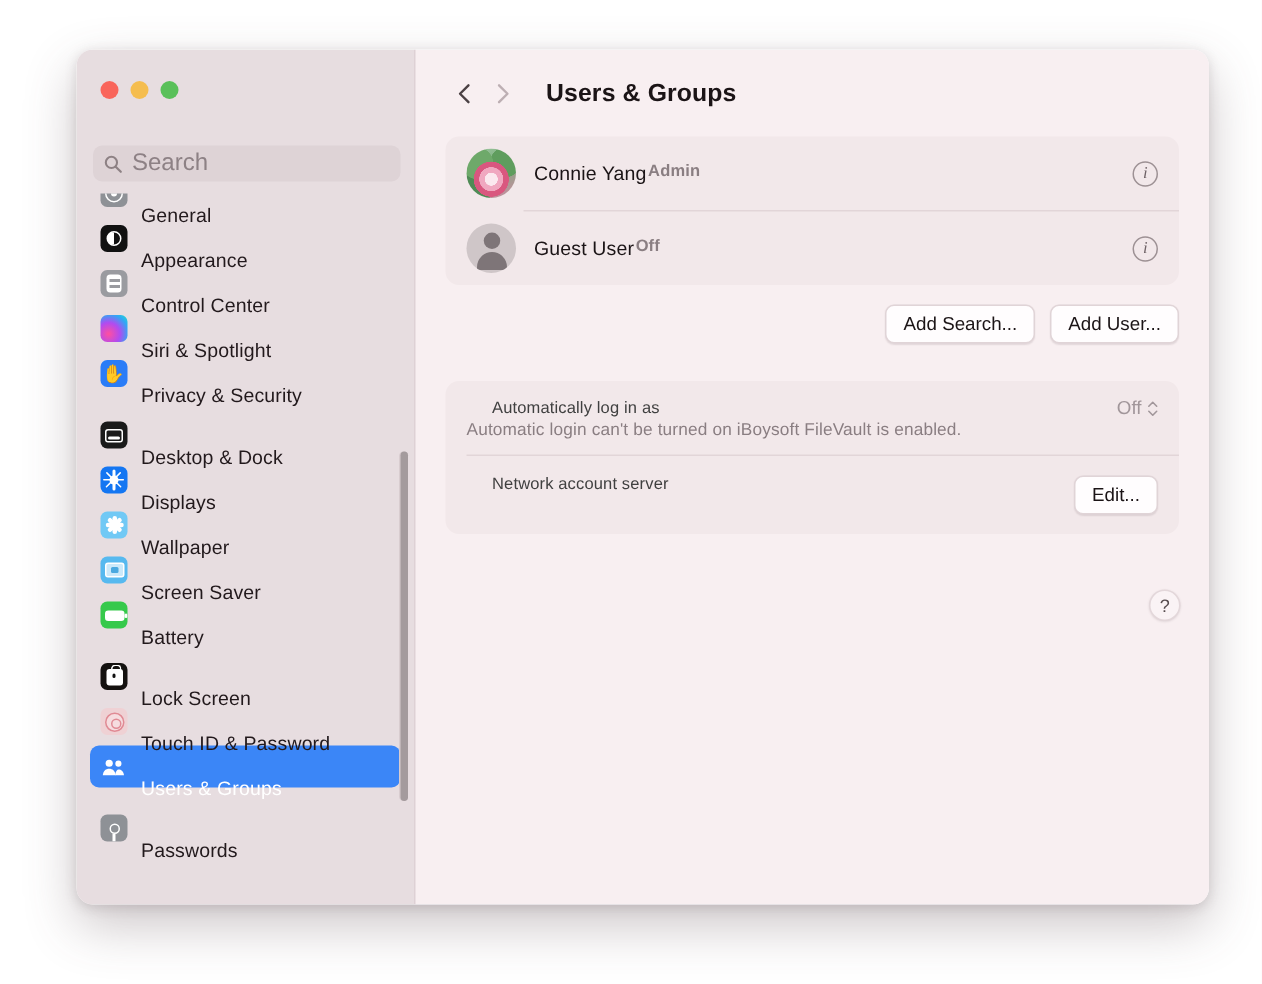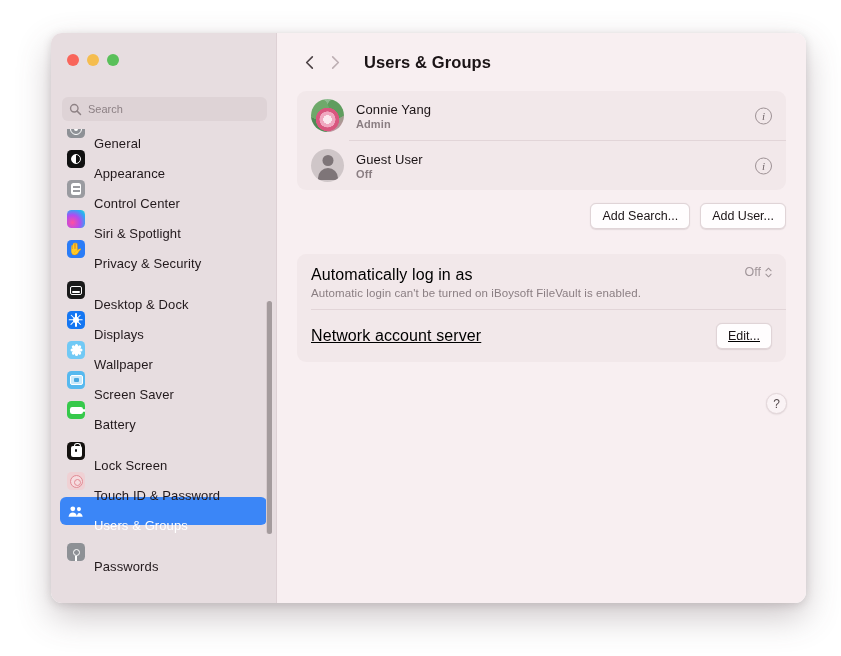--- a/index.html
+++ b/index.html
@@ -42,21 +42,21 @@
     width: 205px; height: 24px;
     background: #ded3d6;
     border-radius: 6px;
     display: flex; align-items: center;
     padding: 0 7px;
   }
   #search-wrap .mag { width: 13px; height: 13px; flex: none; opacity: .62; }
   #search-input {
     border: none; outline: none; background: transparent;
     font-family: "Liberation Sans", sans-serif;
-    font-size: 11px; color: #3a3134;
+    font-size: 16px; color: #3a3134;
     margin-left: 6px; width: 160px;
   }
   #search-input::placeholder { color: #8d8185; }
 
   #sidelist {
     position: absolute;
     top: 96px; left: 0; right: 0; bottom: 0;
     overflow: hidden;
   }
   #sidelist-inner { padding: 0 9px; margin-top: -14px; }
@@ -275,21 +275,21 @@
     width: 11px; height: 11px; border-radius: 50%;
     background: #7e7578;
   }
   .avatar-guest .body {
     position: absolute; left: 50%; bottom: 2px;
     transform: translateX(-50%);
     width: 20px; height: 12px;
     border-radius: 10px 10px 0 0;
     background: #7e7578;
   }
-  .u-text { margin-left: 12px; display: flex; flex-direction: column; gap: 1px; }
+  .u-text { margin-left: 12px; display: flex; flex-direction: row; gap: 1px; }
   .u-name { font-size: 13px; color: #1b1416; letter-spacing: .1px; }
   .u-sub  { font-size: 11px; color: #8a7e82; letter-spacing: .1px; font-weight: bold; }
   .info-btn {
     position: absolute; right: 14px; top: 50%;
     transform: translateY(-50%);
     width: 17px; height: 17px; border-radius: 50%;
     border: 1.2px solid #9d9194;
     display: flex; align-items: center; justify-content: center;
     font-size: 11px; color: #6e6266;
     font-family: "Liberation Serif", serif;
@@ -306,33 +306,33 @@
     border-radius: 6px;
     padding: 5px 11px;
     font-size: 12.5px;
     color: #1b1416;
     font-family: "Liberation Sans", sans-serif;
     box-shadow: 0 0.5px 1px rgba(70,50,55,.12);
   }
 
   #card2 { margin-top: 25px; }
   .row2 { padding: 12px 14px 10px 14px; position: relative; }
-  .r2-title { font-size: 16px; color: #000000; letter-spacing: .1px; }
+  .r2-title { font-size: 11px; color: #404040; letter-spacing: .1px; margin-left: 17px; }
   .r2-desc  { font-size: 11.5px; color: #8a7e82; margin-top: 3px; letter-spacing: .1px; }
   #stepper-wrap {
     position: absolute; right: 14px; top: 11px;
     display: flex; align-items: center; gap: 4px;
   }
   #stepper-val { font-size: 12.5px; color: #a1969a; }
   .stepper-arrows { display: flex; flex-direction: column; gap: 1px; color: #a1969a; }
   .stepper-arrows svg { width: 7px; height: 5px; display: block; }
 
   .row3 {
     padding: 13px 14px;
-    display: flex; align-items: center; justify-content: space-between; text-decoration: underline;
+    display: flex; align-items: flex-start; justify-content: space-between;
   }
 
   #help-btn {
     position: absolute; right: 19px; top: 360px;
     width: 21px; height: 21px; border-radius: 50%;
     background: #faf3f5;
     border: 1px solid #e3d7da;
     display: flex; align-items: center; justify-content: center;
     font-size: 12px; color: #564b4e;
     box-shadow: 0 0.5px 1.5px rgba(70,50,55,.14);

